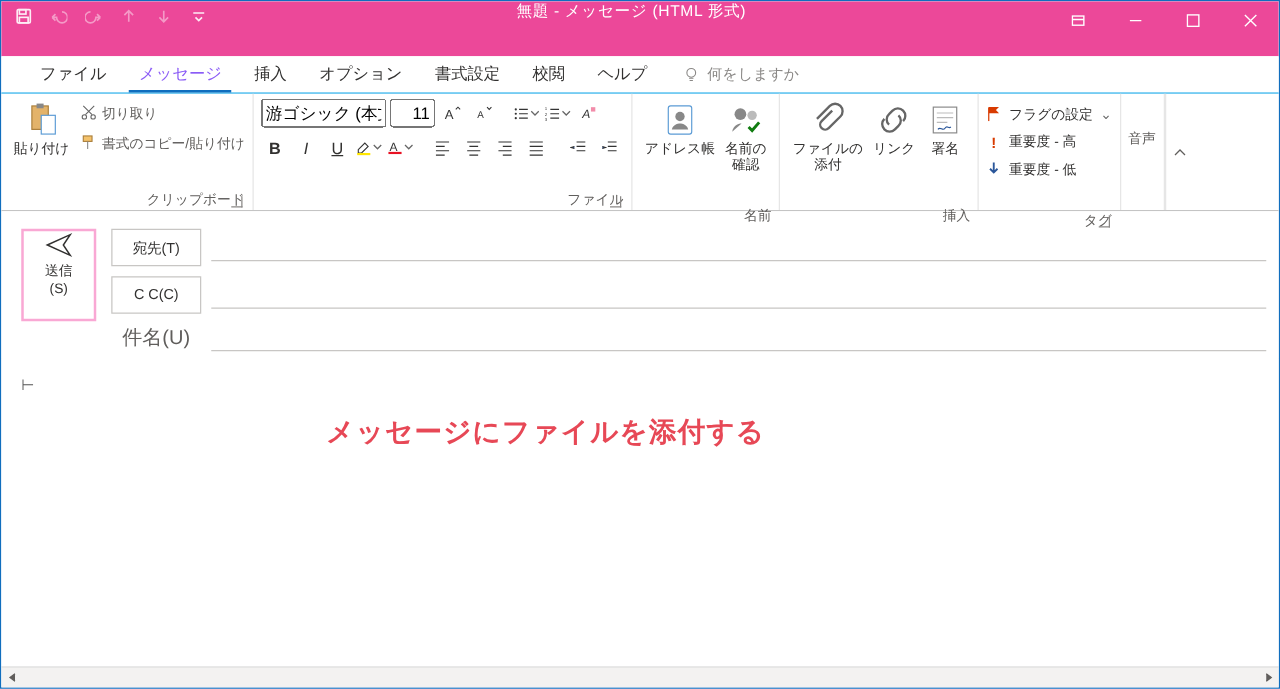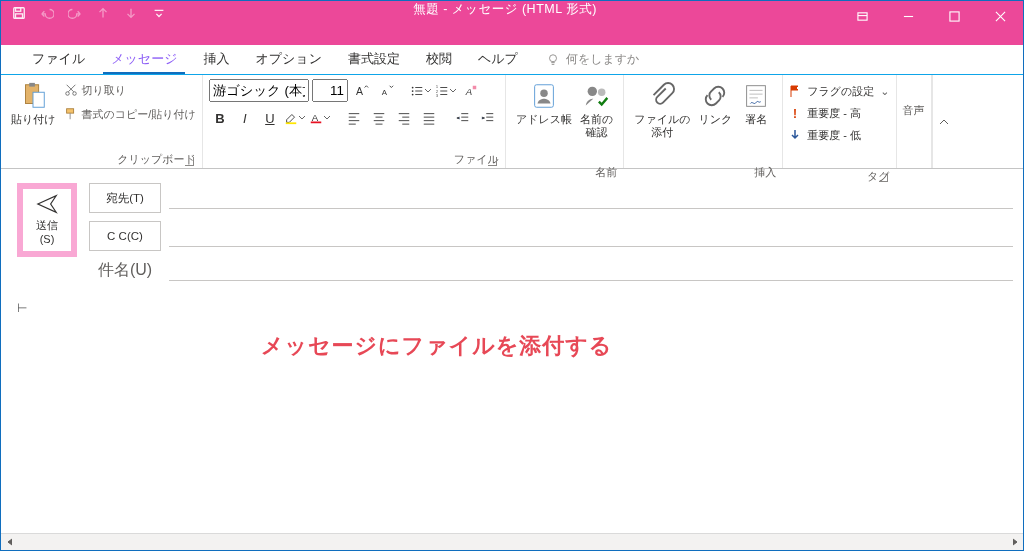--- a/index.html
+++ b/index.html
@@ -61,21 +61,21 @@
   .smallbtn svg{width:14px;height:14px;}
   .fontname{width:100px;padding:2px;}
   .fontsize{width:36px;padding:2px;text-align:right;}
   .row1, .row2 { display:flex; gap:3px; align-items:center; }
   .icobtn{width:22px;height:20px;display:flex;align-items:center;justify-content:center;}
   .icobtn svg{width:14px;height:14px;}
   .drop{display:flex;align-items:center;}
   .drop .chev{width:8px;}
   
   .msgheader{padding:14px 10px 6px 16px;background:#fff;}
-  .sendblock{width:60px;height:74px;border:6px solid #f9a8d4;display:flex;flex-direction:column;align-items:center;justify-content:center;margin-right:12px;}
+  .sendblock{width:60px;height:74px;border:2px solid #f9a8d4;display:flex;flex-direction:column;align-items:center;justify-content:flex-start;margin-right:12px;}
   .sendblock svg{width:22px;height:22px;stroke:#323130;fill:none;}
   .sendblock span{font-size:11px;margin-top:4px;text-align:center;line-height:1.25;}
   .fieldbtn{width:72px;height:30px;border:1px solid #c8c6c4;font-size:11.5px;display:flex;align-items:center;justify-content:center;margin-right:8px;}
   .fieldline{flex:1;border-bottom:1px solid #c8c6c4;height:22px;}
   .subjlbl{width:72px;font-size:16px;color:#605e5c;text-align:center;margin-right:8px;}
   .midcol{flex:1;display:flex;flex-direction:column;gap:8px;}
   
   .msgbody{position:relative;height:246px;background:#fff;padding:12px 10px;}
   .cursor{position:absolute;left:16px;top:14px;font-family:serif;color:#555;}
   .annotate{position:absolute;left:260px;top:44px;font-size:22px;font-weight:700;color:#e74856;letter-spacing:1px;}

